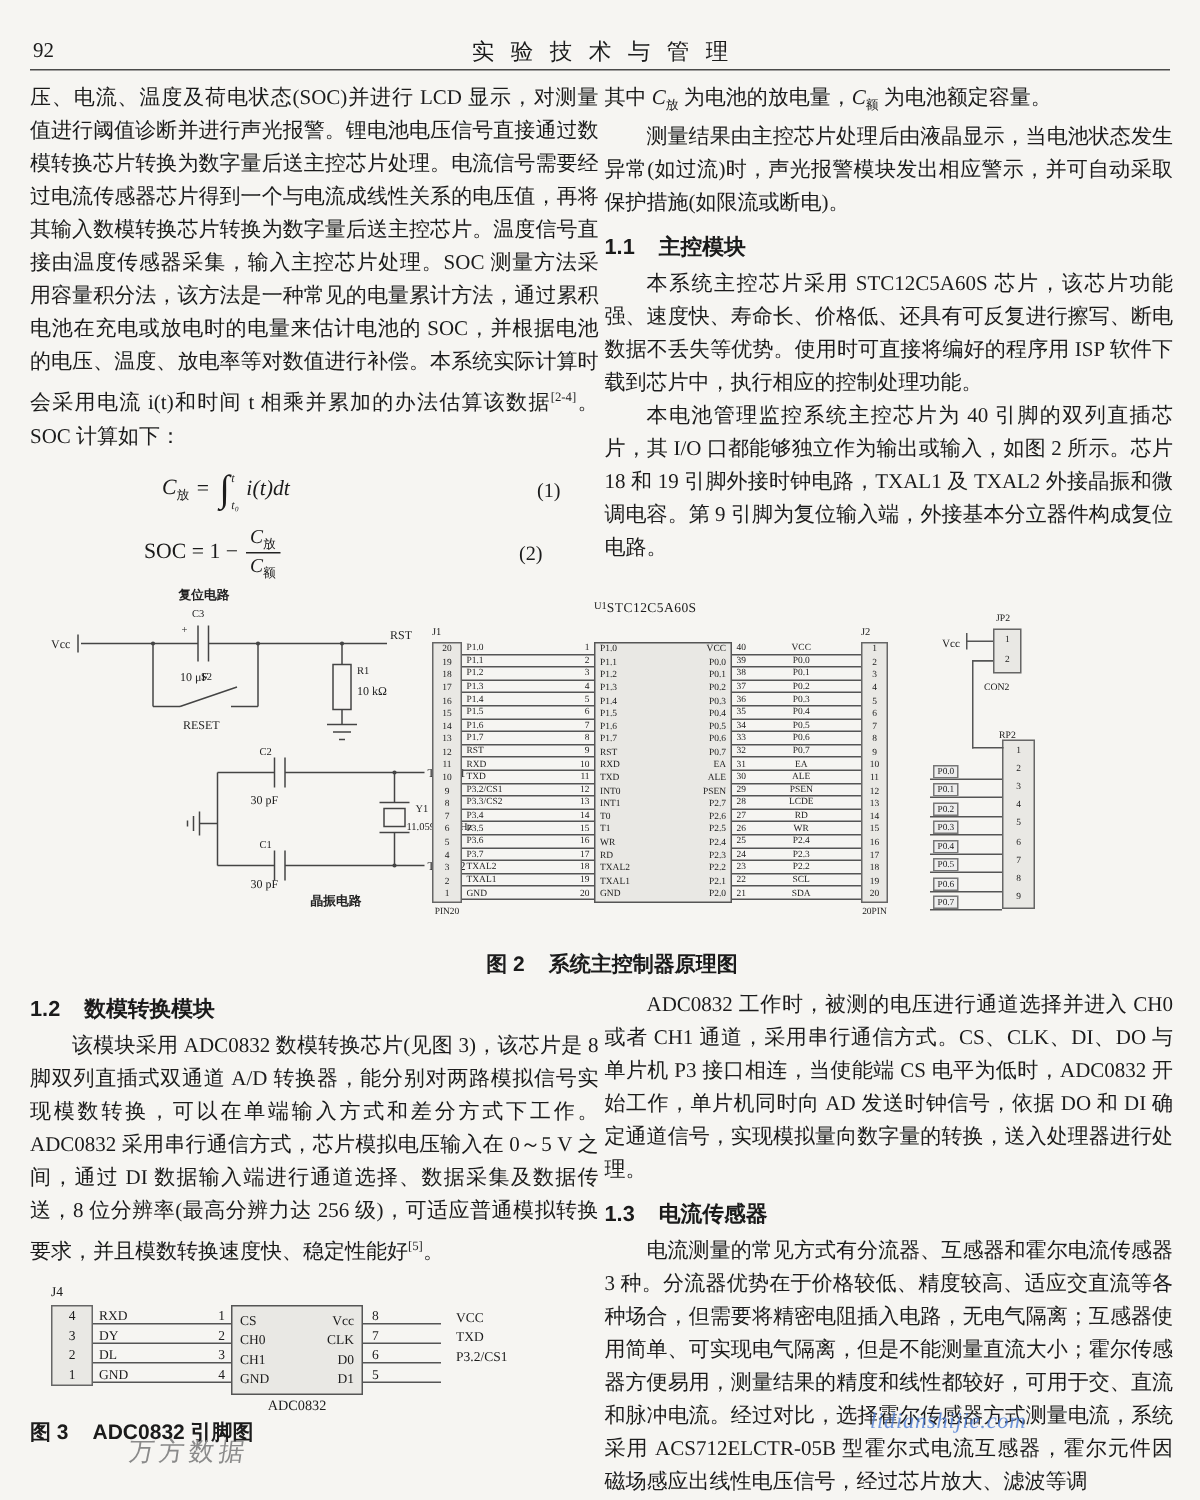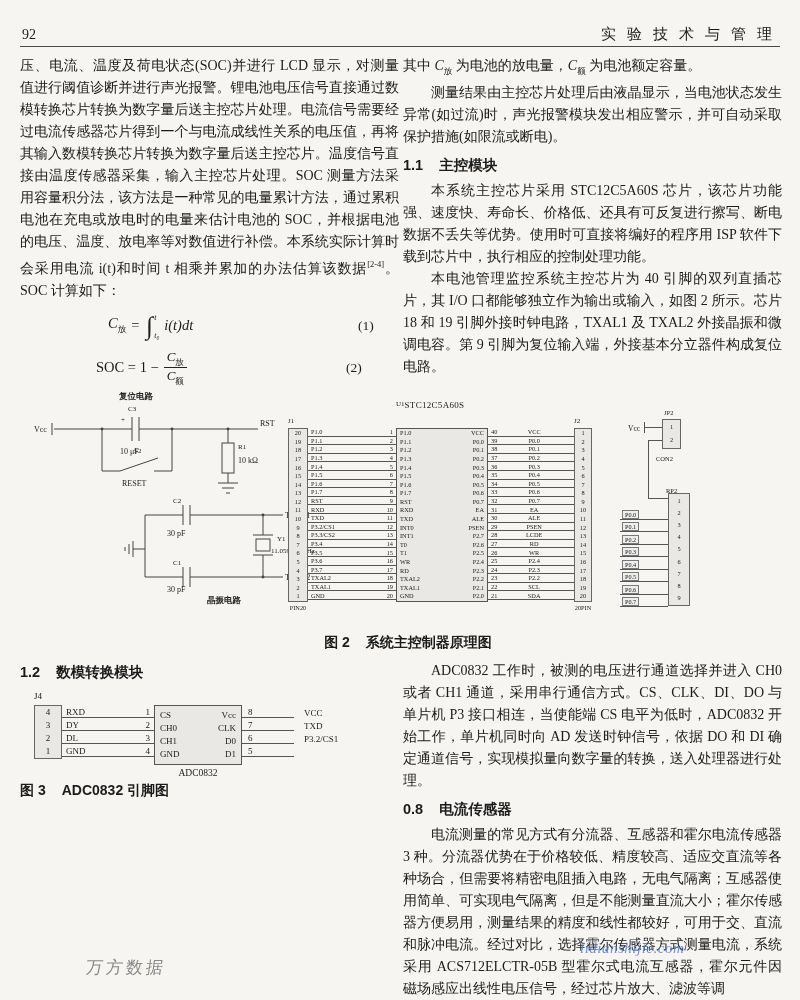--- a/index.html
+++ b/index.html
@@ -1,20 +1,20 @@
 <!DOCTYPE html>
 <html><head>
 <meta charset="utf-8">
 <style>
   html,body{margin:0;padding:0;}
   .page{position:relative;width:800px;height:1000px;background:#f6f5f2;overflow:hidden;
         font-family:"Liberation Serif","DejaVu Serif",serif;color:#1b1b1b;}
   
   .pageno{position:absolute;left:22px;top:27px;font-size:14px;}
-  .journal{position:absolute;left:0;right:17px;top:25px;text-align:right;font-size:15px;
+  .journal{position:absolute;left:0;right:0;top:25px;text-align:center;font-size:15px;
            letter-spacing:11px;text-indent:11px;}
   .hrule{position:absolute;left:20px;top:46px;width:760px;border-top:1.3px solid #4a4a4a;}
   
   .colblk{position:absolute;width:379px;}
   .lt{left:20px;top:55px}.rt{left:403px;top:55px}
   .lb{left:20px;top:655px}.rb{left:403px;top:660px}
   .para{font-size:14px;line-height:22px;margin:0;text-align:justify;}
   .indent{text-indent:2em}
   .ref{font-size:8.5px}
   .var{font-style:italic}
@@ -551,20 +551,21 @@
       </div>
     </div>
     <div class="lnk lnk-a"></div>
     <div class="lnk lnk-b"></div>
     <div class="lnk lnk-c"></div>
   </div>
   <div class="fig2-caption"><span>图 2</span><span class="cap-gap"></span><span>系统主控制器原理图</span></div>
 
   <div class="colblk lb">
     <h3 class="sec"><span>1.2</span><span class="h-t">数模转换模块</span></h3>
+    <p class="para indent"><span>该模块采用 ADC0832 数模转换芯片(见图 3)，该芯片是 8 脚双列直插式双通道 A/D 转换器，能分别对两路模拟信号实现模数转换，可以在单端输入方式和差分方式下工作。ADC0832 采用串行通信方式，芯片模拟电压输入在 0～5 V 之间，通过 DI 数据输入端进行通道选择、数据采集及数据传送，8 位分辨率(最高分辨力达 256 级)，可适应普通模拟转换要求，并且模数转换速度快、稳定性能好</span><sup class="ref">[5]</sup><span>。</span></p>
     <div class="fig3">
       <div>
         <div class="f3h">J4</div>
         <div class="j4-box">
             <div class="jn4">4</div>
             <div class="jn4">3</div>
             <div class="jn4">2</div>
             <div class="jn4">1</div>
           </div>
       </div>
@@ -627,19 +628,19 @@
               <span class="w3lab"></span>
             </div>
           </div>
       </div>
     </div>
     <div class="fig3-caption"><span>图 3</span><span class="cap-gap"></span><span>ADC0832 引脚图</span></div>
   </div>
 
   <div class="colblk rb">
     <p class="para indent">ADC0832 工作时，被测的电压进行通道选择并进入 CH0 或者 CH1 通道，采用串行通信方式。CS、CLK、DI、DO 与单片机 P3 接口相连，当使能端 CS 电平为低时，ADC0832 开始工作，单片机同时向 AD 发送时钟信号，依据 DO 和 DI 确定通道信号，实现模拟量向数字量的转换，送入处理器进行处理。</p>
-    <h3 class="sec"><span>0.8</span><span class="h-t">电流传感器</span></h3>
+    <h3 class="sec"><span>1.3</span><span class="h-t">电流传感器</span></h3>
     <p class="para indent">电流测量的常见方式有分流器、互感器和霍尔电流传感器 3 种。分流器优势在于价格较低、精度较高、适应交直流等各种场合，但需要将精密电阻插入电路，无电气隔离；互感器使用简单、可实现电气隔离，但是不能测量直流大小；霍尔传感器方便易用，测量结果的精度和线性都较好，可用于交、直流和脉冲电流。经过对比，选择霍尔传感器方式测量电流，系统采用 ACS712ELCTR-05B 型霍尔式电流互感器，霍尔元件因磁场感应出线性电压信号，经过芯片放大、滤波等调</p>
   </div>
 
   <div class="wm-wanfang">万方数据</div>
   <div class="wm-lidian">lidianshijie.com</div>
 </div>
 
 </body></html>

